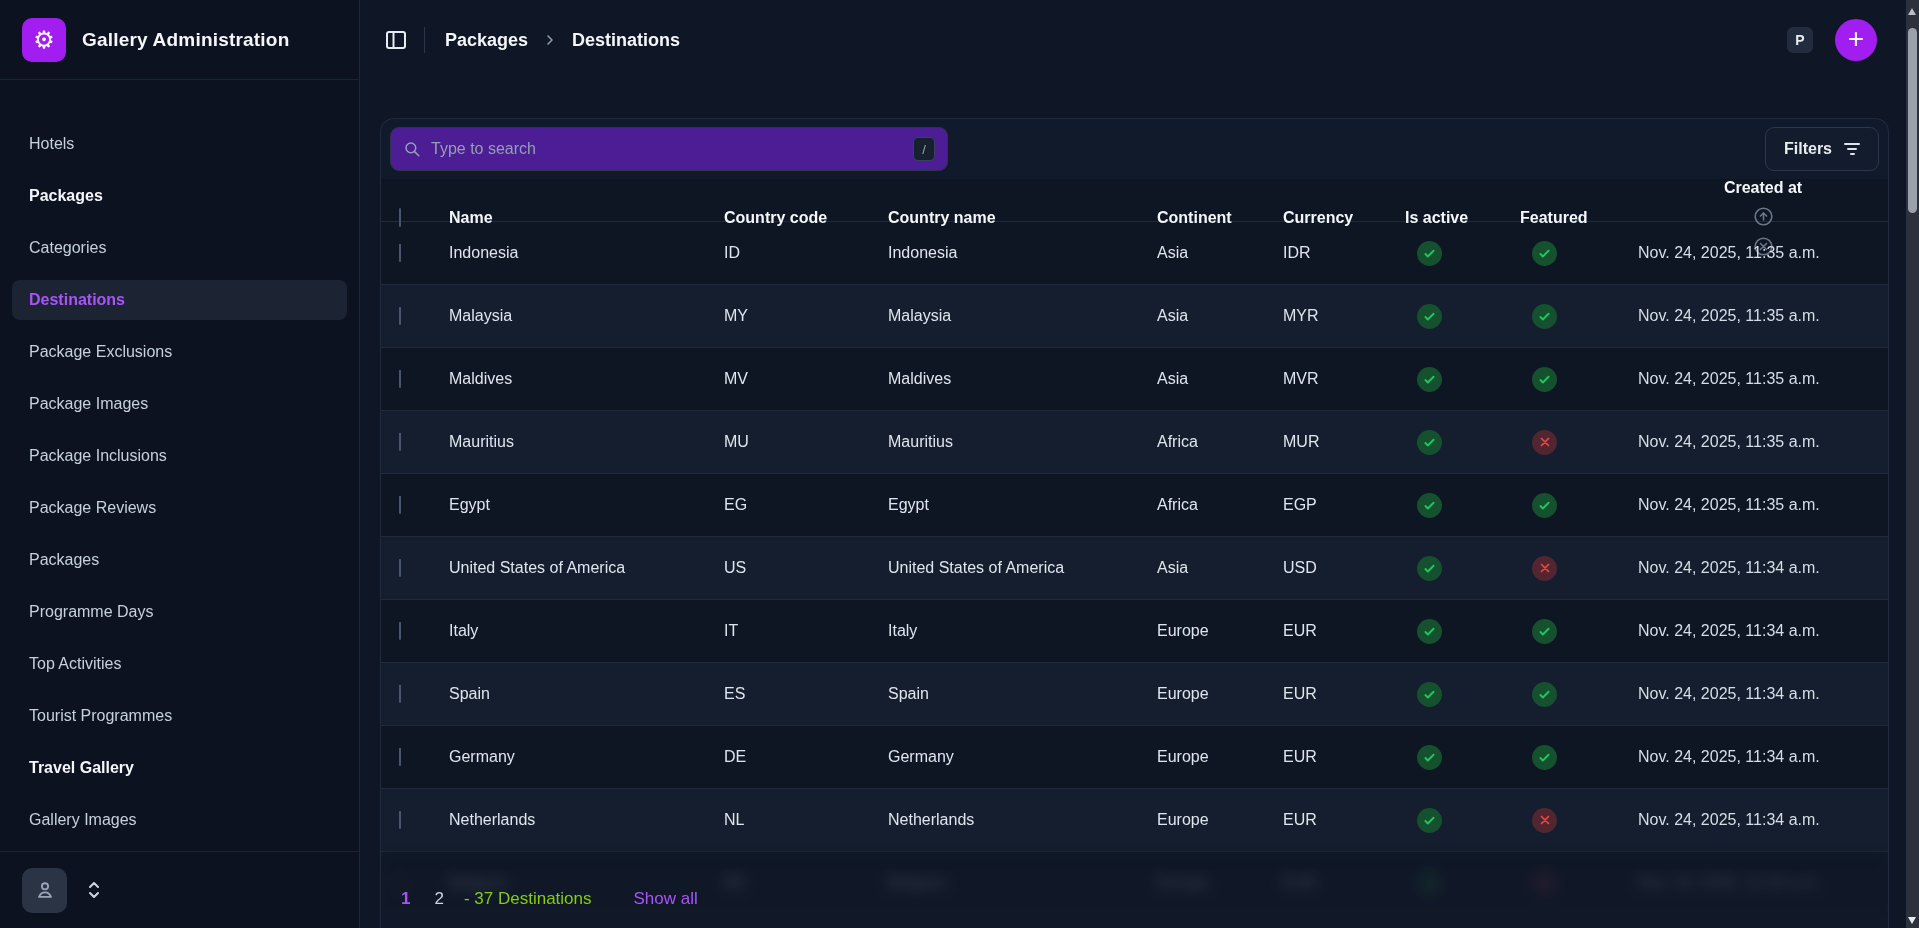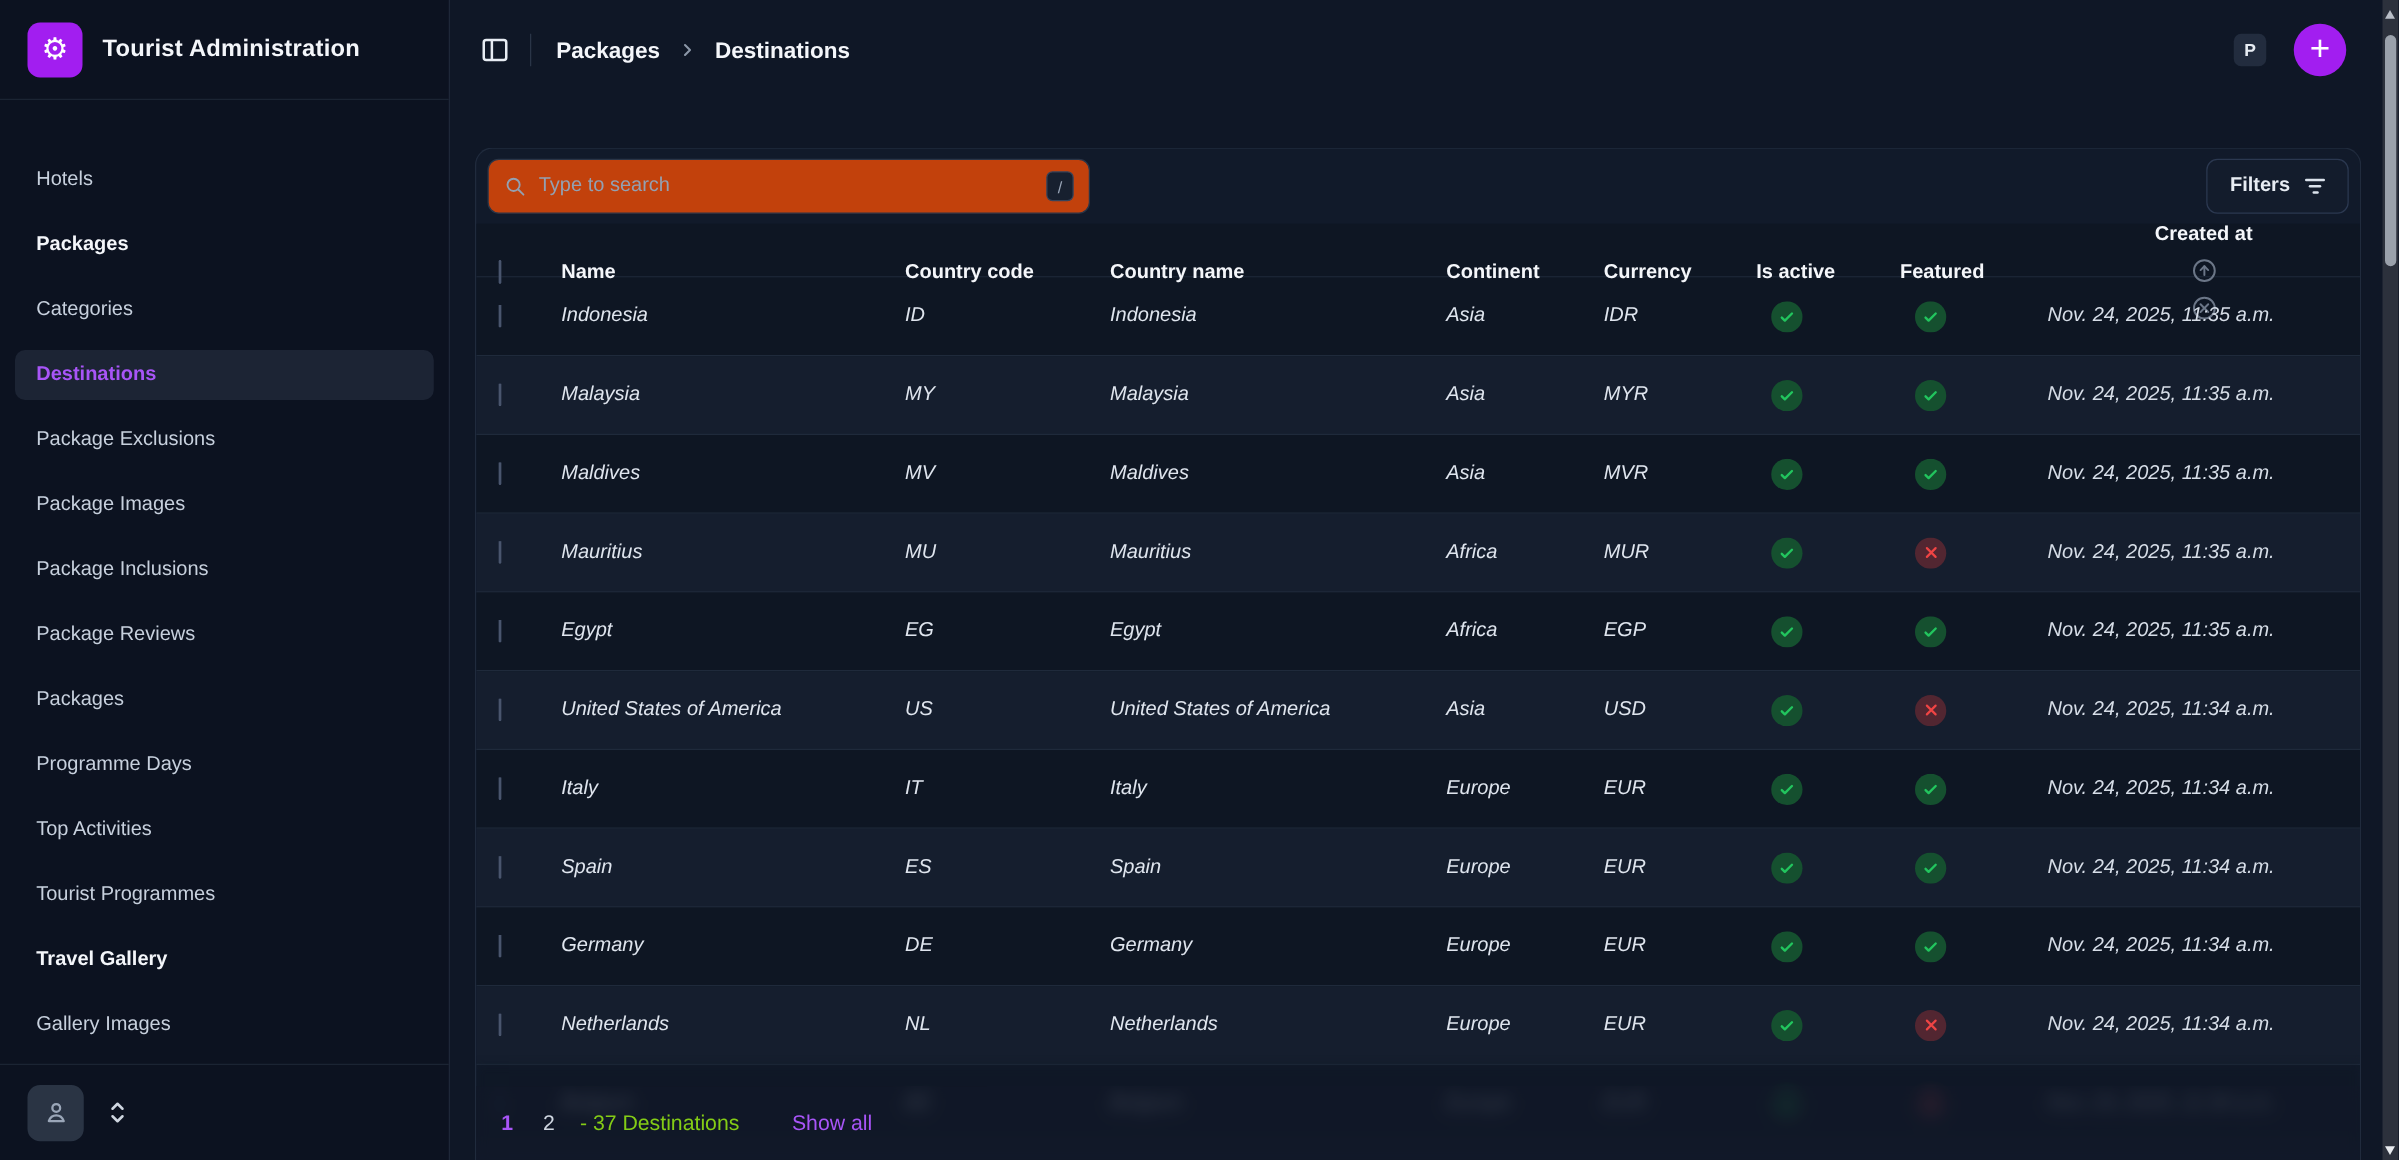--- a/index.html
+++ b/index.html
@@ -31,34 +31,34 @@
   .crumb { color:#f4f6fa; font-size:18px; font-weight:700; cursor:pointer; }
   .crumb-sep { margin:0 14px; display:inline-flex; }
   .topbar-right { margin-left:auto; display:flex; align-items:center; gap:22px; }
   .profile-badge { min-width:26px; height:26px; padding:0 6px; background:#222c3e; border-radius:6px; color:#e7ecf3; font-size:14px; font-weight:700; display:flex; align-items:center; justify-content:center; cursor:pointer; }
   .add-btn { width:42px; height:42px; border-radius:50%; background:#a21ef0; color:#fff; font-size:28px; font-weight:400; display:flex; align-items:center; justify-content:center; cursor:pointer; padding-bottom:3px; }
 
   
   .content { flex:1; padding:38px 30px 0 20px; }
   .panel { position:relative; height:810px; background:#111a2a; border:1px solid #202b3d; border-radius:14px 14px 0 0; border-bottom:none; overflow:hidden; }
   .panel-toolbar { display:flex; align-items:center; justify-content:space-between; padding:8px 9px; }
-  .searchbox { width:482px; height:44px; background:#c2410c; border:1px solid #2a3547; border-radius:9px; display:flex; align-items:center; padding:0 12px; gap:10px; }
+  .searchbox { width:558px; height:44px; background:#4c1d95; border:1px solid #2a3547; border-radius:9px; display:flex; align-items:center; padding:0 12px; gap:10px; }
   .searchbox input { flex:1; background:transparent; border:none; outline:none; color:#dbe2ec; font-size:16px; font-family:inherit; }
   .searchbox input::placeholder { color:#93a0b2; }
   .kbd { width:22px; height:24px; border:1px solid #36435a; background:#17202f; border-radius:5px; color:#9aa6b8; font-size:13px; display:flex; align-items:center; justify-content:center; }
   .filters-btn { height:44px; padding:0 18px; border:1px solid #2b3850; border-radius:9px; background:#131c2c; color:#e7ecf3; font-size:16px; font-weight:600; display:flex; align-items:center; gap:12px; cursor:pointer; }
   .filter-icon { display:flex; flex-direction:column; align-items:center; gap:3px; }
   .filter-icon i { display:block; height:2px; background:#dbe2ec; border-radius:2px; }
   .filter-icon i:nth-child(1){ width:16px; } .filter-icon i:nth-child(2){ width:10px; } .filter-icon i:nth-child(3){ width:5px; }
 
   
   .table { position:relative; }
   .trow { display:grid; grid-template-columns:58px 275px 164px 269px 126px 122px 115px 118px 1fr; align-items:center; border-bottom:1px solid #1f2a3b; }
   .trow.thead { height:43px; background:#0e1623; }
-  .trow.body { height:63px; color:#dfe5ee; font-size:16px;font-style:italic; }
+  .trow.body { height:63px; color:#dfe5ee; font-size:16px; }
   .trow.body.dark { background:#0e1623; }
   .trow.body.light { background:#151e2e; }
   .th { color:#f4f6fa; font-size:16px; font-weight:700; padding-left:10px; white-space:nowrap; }
   .td { padding-left:10px; white-space:nowrap; overflow:hidden; text-overflow:ellipsis; }
   .cell-check { padding-left:18px; }
   .checkbox { width:19px; height:19px; border-radius:5px; background:#333e53; border:1px solid #49556d; cursor:pointer; }
   .th-created { display:flex; align-items:center; gap:9px;flex-direction:column; }
   .sort-ico { width:21px; height:21px; cursor:pointer; display:flex; }
   .badge { width:25px; height:25px; border-radius:50%; display:inline-flex; align-items:center; justify-content:center; margin-left:12px; }
   .badge.yes { background:#15502f; }
@@ -82,21 +82,21 @@
 </head>
 <body>
 
 <div class="app">
 
   <aside class="sidebar">
     <div class="sidebar-header">
       <div class="logo-box">
         <span>⚙</span>
       </div>
-      <span class="app-title">Tourist Administration</span>
+      <span class="app-title">Gallery Administration</span>
     </div>
     <nav class="sidebar-nav">
         <div class="nav-item">Hotels</div>
         <div class="nav-item section">Packages</div>
         <div class="nav-item">Categories</div>
         <div class="nav-item active">Destinations</div>
         <div class="nav-item">Package Exclusions</div>
         <div class="nav-item">Package Images</div>
         <div class="nav-item">Package Inclusions</div>
         <div class="nav-item">Package Reviews</div>

